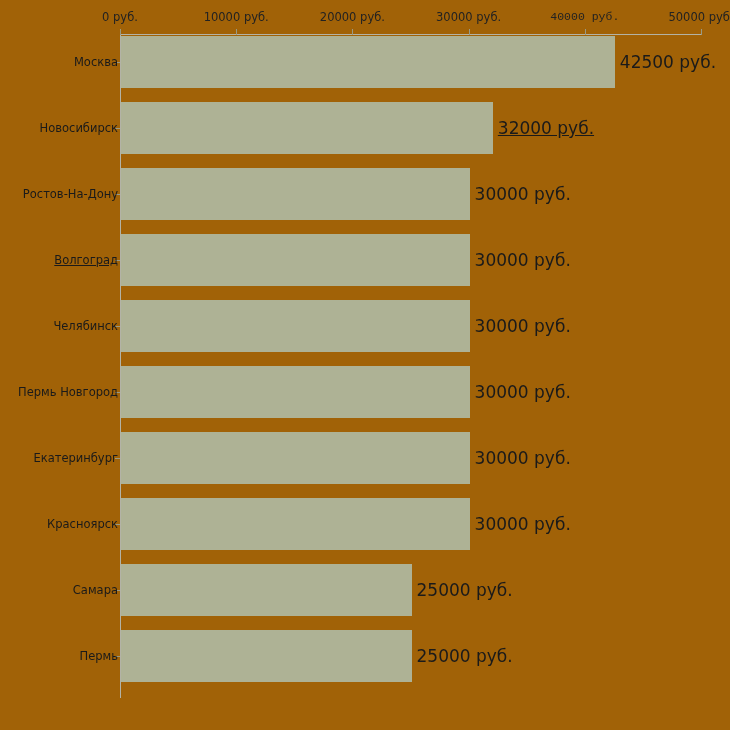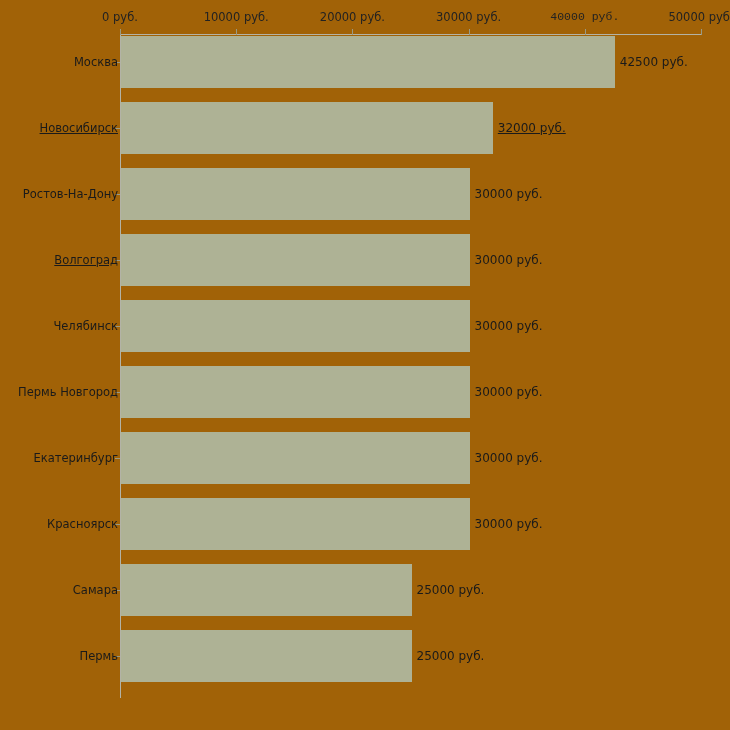--- a/index.html
+++ b/index.html
@@ -89,21 +89,21 @@
     width: 730px;
     height: 730px;
   }
   .bar {
     position: absolute;
     left: 121px;
     background: #aeb295;
   }
   .bar-value {
     position: absolute;
-    font-size: 12px;
+    font-size: 17px;
     color: #1a1a1a;
     white-space: nowrap;
     line-height: 12px;
     transform: translateY(-50%);
   }
 </style>
 </head>
 <body>
 
 <div id="chart-root">
@@ -127,21 +127,21 @@
   </div>
 
   <div class="axis-left-line"></div>
 
   <div class="plot" id="plot">
       <div class="cat-tick" style="top: 62px;"></div>
       <div class="cat-label" style="top: 62px;">Москва</div>
       <div class="bar" style="top: 36px; height: 52px; width: 493.85px; background: rgb(174, 178, 149);"></div>
       <div class="bar-value" style="left: 619.85px; top: 62px;">42500 руб.</div>
       <div class="cat-tick" style="top: 128px;"></div>
-      <div class="cat-label" style="top: 128px; text-decoration: underline;">Новосибирск</div>
+      <div class="cat-label" style="top: 128px;">Новосибирск</div>
       <div class="bar" style="top: 102px; height: 52px; width: 371.84px; background: rgb(174, 178, 149);"></div>
       <div class="bar-value" style="left: 497.84px; top: 128px; text-decoration: underline;">32000 руб.</div>
       <div class="cat-tick" style="top: 194px;"></div>
       <div class="cat-label" style="top: 194px;">Ростов-На-Дону</div>
       <div class="bar" style="top: 168px; height: 52px; width: 348.6px; background: rgb(174, 178, 149);"></div>
       <div class="bar-value" style="left: 474.6px; top: 194px;">30000 руб.</div>
       <div class="cat-tick" style="top: 260px;"></div>
       <div class="cat-label" style="top: 260px; text-decoration: underline;">Волгоград</div>
       <div class="bar" style="top: 234px; height: 52px; width: 348.6px; background: rgb(174, 178, 149);"></div>
       <div class="bar-value" style="left: 474.6px; top: 260px;">30000 руб.</div>

